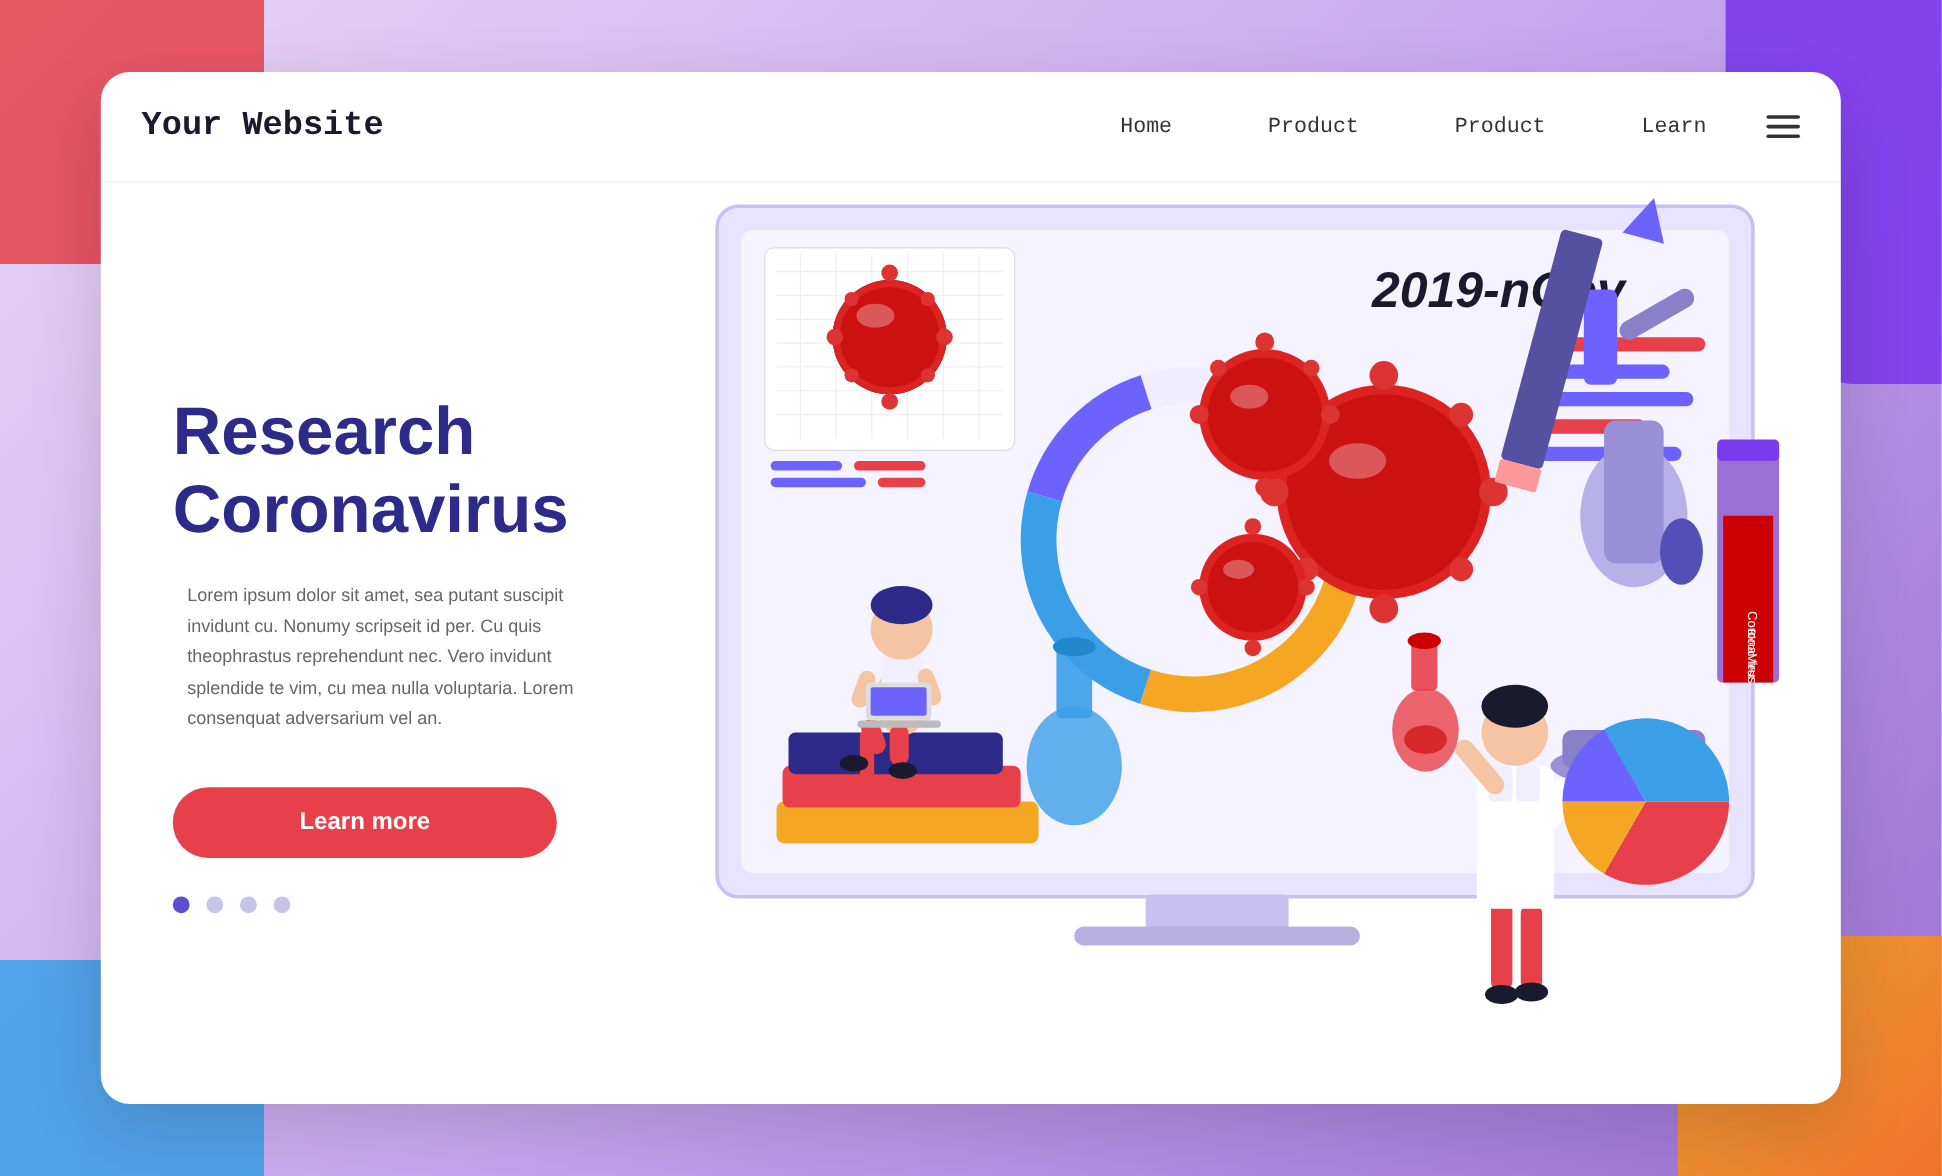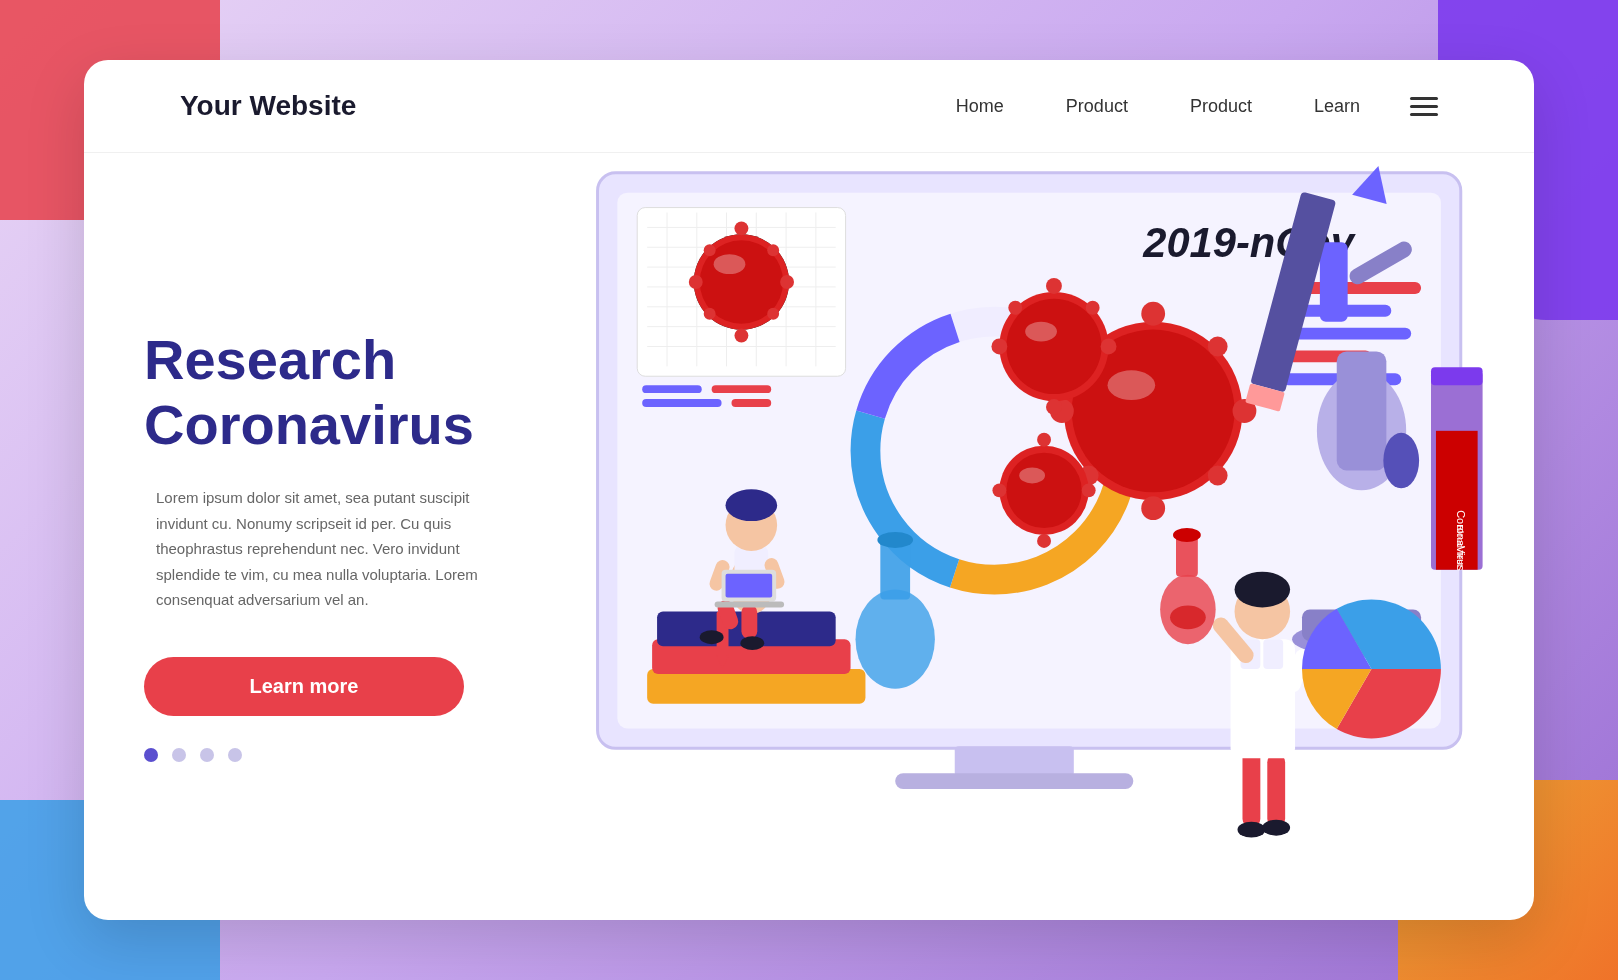--- a/index.html
+++ b/index.html
@@ -63,34 +63,35 @@
       background: white;
       border-radius: 24px;
       overflow: hidden;
       box-shadow: 0 20px 60px rgba(0,0,0,0.15);
     }
 
     
     .navbar {
       display: flex;
       align-items: center;
-      padding: 30px 96px;
+      padding: 30px 34px;
       border-bottom: 1px solid #f0f0f0;
+      font-family: Liberation Mono, monospace;
     }
 
     .logo {
       font-size: 28px;
       font-weight: 800;
       color: #1a1a2e;
       margin-right: auto;
     }
 
     .nav-links {
       display: flex;
-      gap: 62px;
+      gap: 80px;
       list-style: none;
     }
 
     .nav-links li a {
       text-decoration: none;
       color: #333;
       font-size: 18px;
       font-weight: 400;
     }
 

